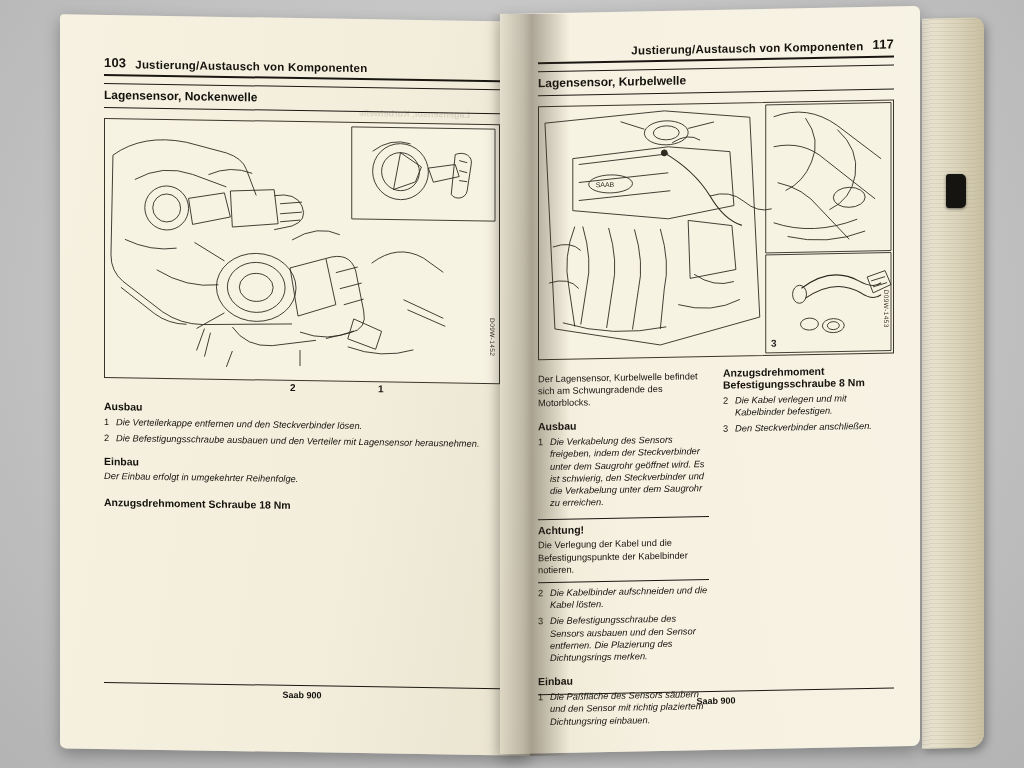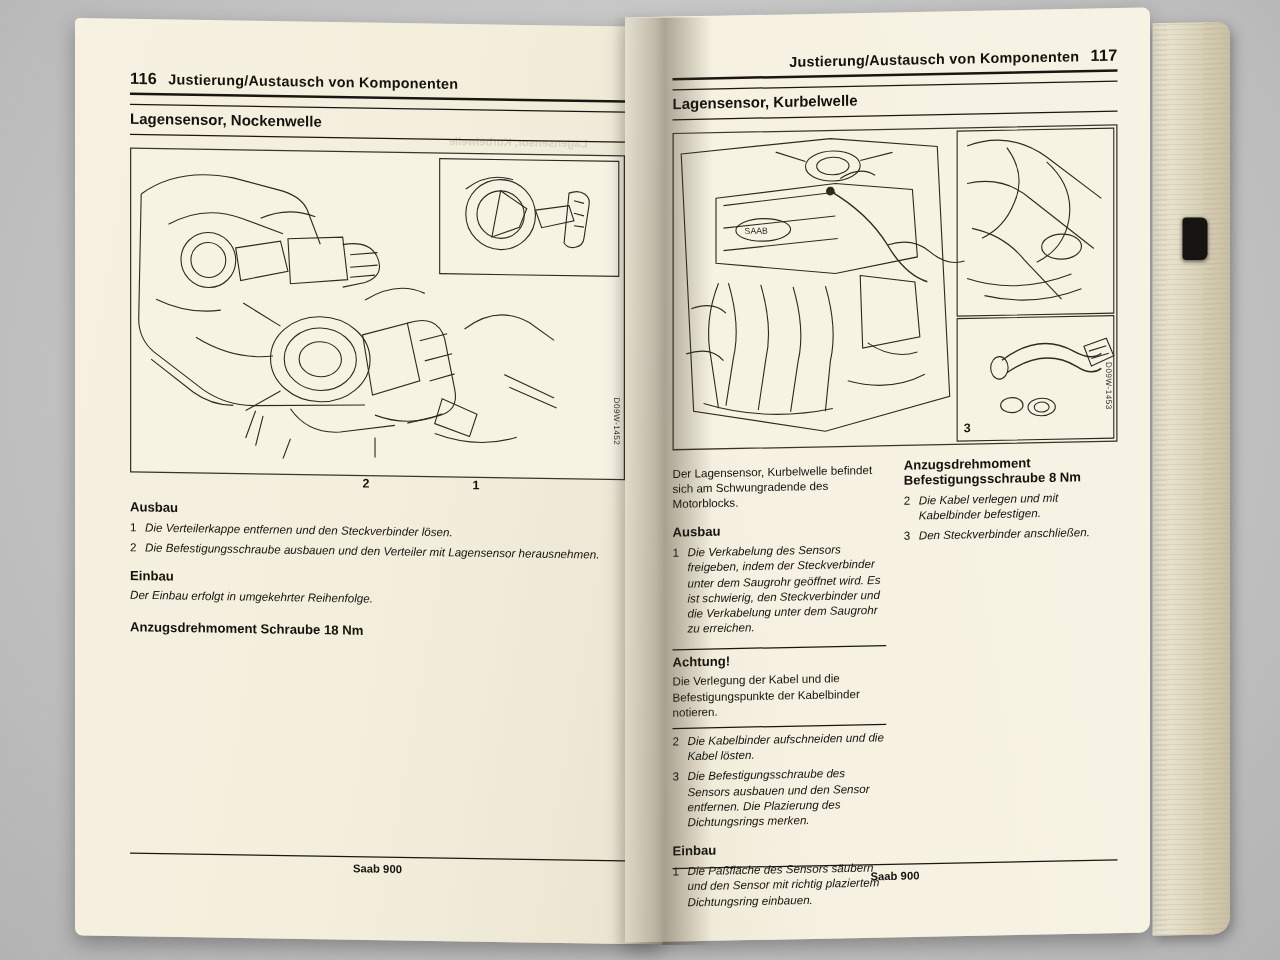--- a/index.html
+++ b/index.html
@@ -147,21 +147,21 @@
 
 <div class="book">
 
   <div class="page-stack"></div>
   <div class="edge-tab"></div>
 
   <div class="page page-left">
     <div class="content content-left">
 
       <div class="hdr">
-        <span class="pg">116</span>
+        <span class="pg">103</span>
         <span>Justierung/Austausch von Komponenten</span>
       </div>
       <div class="rule"></div>
 
       <div class="sec-title-box">
         <div style="font-size:12px;font-weight:bold;">Lagensensor, Nockenwelle</div>
       </div>
 
       <div class="ghost">
         <div class="g-t">Lagensensor, Kurbelwelle</div>

